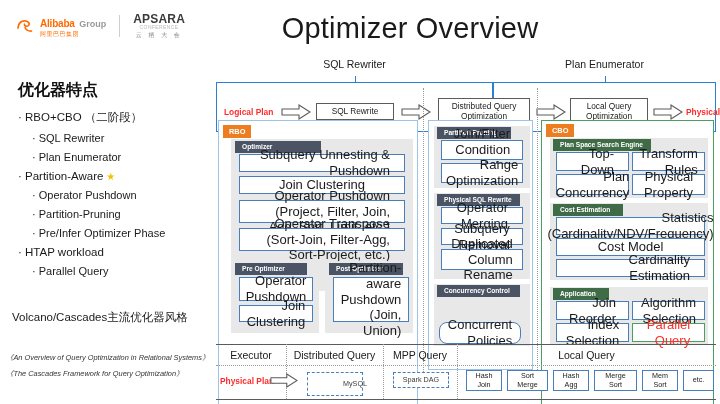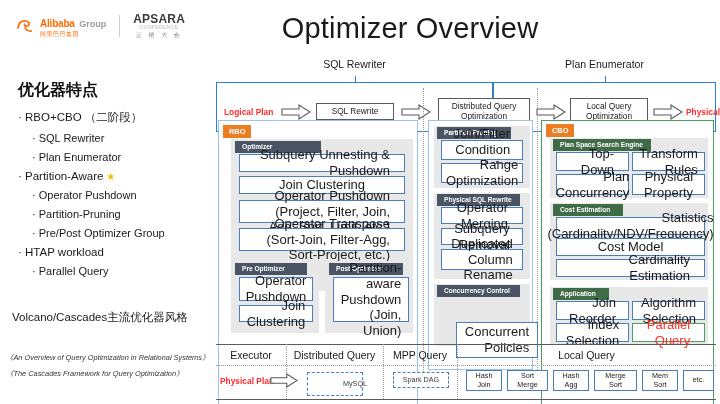--- a/index.html
+++ b/index.html
@@ -128,21 +128,21 @@
 
   <div class="side">
     <h3>优化器特点</h3>
     <div id="side-list">
         <div class="b1"><span>· RBO+CBO （二阶段）</span></div>
         <div class="b2"><span>· SQL Rewriter</span></div>
         <div class="b2"><span>· Plan Enumerator</span></div>
         <div class="b1"><span>· Partition-Aware</span><span class="star"> ★</span></div>
         <div class="b2"><span>· Operator Pushdown</span></div>
         <div class="b2"><span>· Partition-Pruning</span></div>
-        <div class="b2"><span>· Pre/Post Optimizer Group</span></div>
+        <div class="b2"><span>· Pre/Infer Optimizer Phase</span></div>
         <div class="b1"><span>· HTAP workload</span></div>
         <div class="b2"><span>· Parallel Query</span></div>
       </div>
   </div>
   <div class="volcano">Volcano/Cascades主流优化器风格</div>
   <div class="refs" id="refs">
       <div>《An Overview of Query Optimization in Relational Systems》</div>
       <div>《The Cascades Framework for Query Optimization》</div>
     </div>
 
@@ -237,21 +237,21 @@
 
       <div class="grpbox" style="left:5px;top:72px;width:96px;height:86px;"></div>
       <div class="grptag" style="left:8px;top:73px;width:83px;">Physical SQL Rewrite</div>
       <div class="item" style="left:12px;top:86px;width:82px;height:17px;white-space:pre-line;">Operator Merging</div>
       <div class="item" style="left:12px;top:107px;width:82px;height:17px;white-space:pre-line;">Subquery Removal</div>
       <div class="item" style="left:12px;top:128px;width:82px;height:21px;white-space:pre-line;">Duplicated
 Column Rename</div>
 
       <div class="grpbox" style="left:5px;top:163px;width:96px;height:62px;"></div>
       <div class="grptag" style="left:8px;top:164px;width:83px;">Concurrency Control</div>
-      <div class="item" style="left:27px;top:201px;width:82px;height:36px;white-space:pre-line;">Concurrent
+      <div class="item" style="left:10px;top:201px;width:82px;height:22px;white-space:pre-line;border-radius:8px;">Concurrent
 Policies</div>
     </div>
 
     <div class="panel cbo">
       <div class="tag orange" style="left:4px;top:3px;">CBO</div>
 
       <div class="grpbox" style="left:8px;top:17px;width:158px;height:60px;"></div>
       <div class="grptag green" style="left:11px;top:18px;width:98px;">Plan Space Search Engine</div>
       <div class="item" style="left:14px;top:31px;width:73px;height:19px;white-space:pre-line;">Top-Down</div>
       <div class="item" style="left:90px;top:31px;width:73px;height:19px;white-space:pre-line;">Transform Rules</div>

